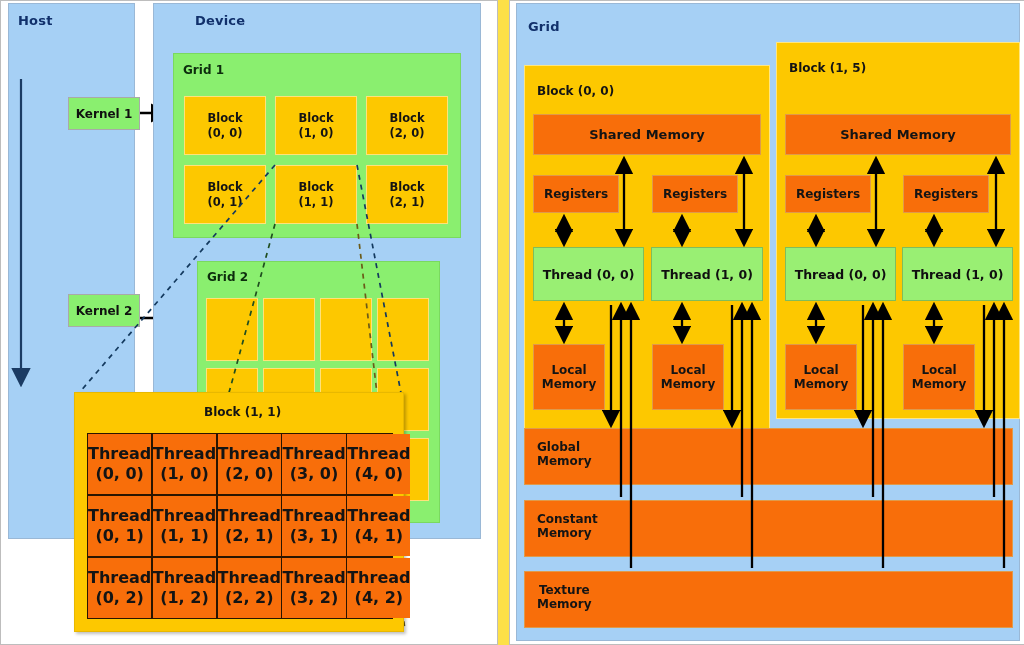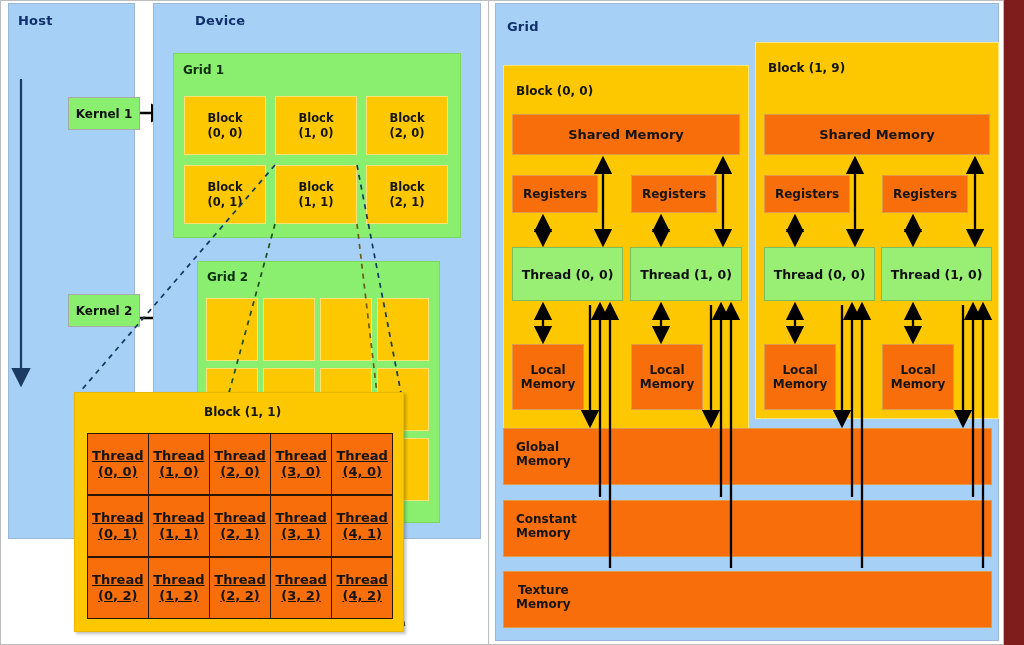--- a/index.html
+++ b/index.html
@@ -1,17 +1,17 @@
 <!DOCTYPE html>
 <html><head>
 <meta charset="utf-8">
 <style>
   html,body{margin:0;padding:0;background:#808080;}
   body{width:1024px;height:645px;overflow:hidden;font-family:"DejaVu Sans","Liberation Sans",sans-serif;}
-  #root{position:relative;width:1024px;height:645px;background:#7f1d1d;}
+  #root{position:relative;width:1024px;height:645px;background:#fde047;}
 
   
   .abs{position:absolute;box-sizing:border-box;}
   .ctr{display:flex;align-items:center;justify-content:center;text-align:center;}
 
   
   .panel{background:#ffffff;border:1px solid #bdbdbd;}
 
   .hostbox,.devbox,.gridpanel{
     background:#a6d0f5;border:1px solid #9ab8d6;
@@ -32,21 +32,21 @@
   .blockplain{background:#fdc800;border:1px solid #ffe27a;}
   .blockpanel{background:#fdc800;border:1.5px solid #ffe680;}
 
   
   .orange{background:#f86e0a;border:1px solid #e09a4a;font-weight:bold;color:#141414;}
   .memlabel{position:absolute;font-weight:bold;font-size:12px;color:#141414;line-height:1.15;}
 
   
   .tgrid{position:absolute;display:grid;border:1.5px solid #2a1500;background:#2a1500;gap:1.5px;}
   .tcell{background:#f86e0a;display:flex;align-items:center;justify-content:center;text-align:center;
-         font-weight:bold;font-size:13px;color:#141414;line-height:1.25;text-decoration:underline;}
+         font-weight:bold;font-size:16px;color:#141414;line-height:1.25;}
 
   
   .detail{background:#fdc800;border:1px solid #e8b800;box-shadow:2px 2px 3px rgba(0,0,0,.25);}
   .detail-title{position:absolute;font-weight:bold;font-size:12px;color:#141414;}
 
   svg{position:absolute;top:0;left:0;overflow:visible;}
   .noevt{pointer-events:none;}
 </style>
 </head>
 <body>
@@ -185,21 +185,21 @@
         </div>
       <div class="tcell">
           <div><span>Thread</span><br><span>(3, 2)</span></div>
         </div>
       <div class="tcell">
           <div><span>Thread</span><br><span>(4, 2)</span></div>
         </div>
     </div>
   </div>
 
-  <div class="abs panel" style="left:488px;top:0px;width:516px;height:645px;padding-left:25px;">
+  <div class="abs panel" style="left:509px;top:0px;width:516px;height:645px;padding-left:25px;">
 
     <div class="abs gridpanel" style="left:6px;top:2px;width:504px;height:638px;">
       <div class="panel-title" style="left:11px;top:15px;">Grid</div>
     </div>
 
     <div class="abs blockpanel" style="left:14px;top:41px;width:246px;height:377px;margin-top:23px;">
       <div class="detail-title" style="left:12px;top:18px;">Block (0, 0)</div>
     </div>
     <div class="abs orange ctr" style="left:23px;top:113px;width:228px;height:41px;font-size:13px;">
       <span>Shared Memory</span>
@@ -219,21 +219,21 @@
     <div class="abs orange ctr" style="left:23px;top:343px;width:72px;height:66px;font-size:12px;line-height:1.2;">
       <div><span>Local</span><br>
            <span>Memory</span></div>
     </div>
     <div class="abs orange ctr" style="left:142px;top:343px;width:72px;height:66px;font-size:12px;line-height:1.2;">
       <div><span>Local</span><br>
            <span>Memory</span></div>
     </div>
 
     <div class="abs blockpanel" style="left:266px;top:41px;width:244px;height:377px;">
-      <div class="detail-title" style="left:12px;top:18px;">Block (1, 9)</div>
+      <div class="detail-title" style="left:12px;top:18px;">Block (1, 5)</div>
     </div>
     <div class="abs orange ctr" style="left:275px;top:113px;width:226px;height:41px;font-size:13px;">
       <span>Shared Memory</span>
     </div>
     <div class="abs orange ctr" style="left:275px;top:174px;width:86px;height:38px;font-size:12px;">
       <span>Registers</span>
     </div>
     <div class="abs orange ctr" style="left:393px;top:174px;width:86px;height:38px;font-size:12px;">
       <span>Registers</span>
     </div>

